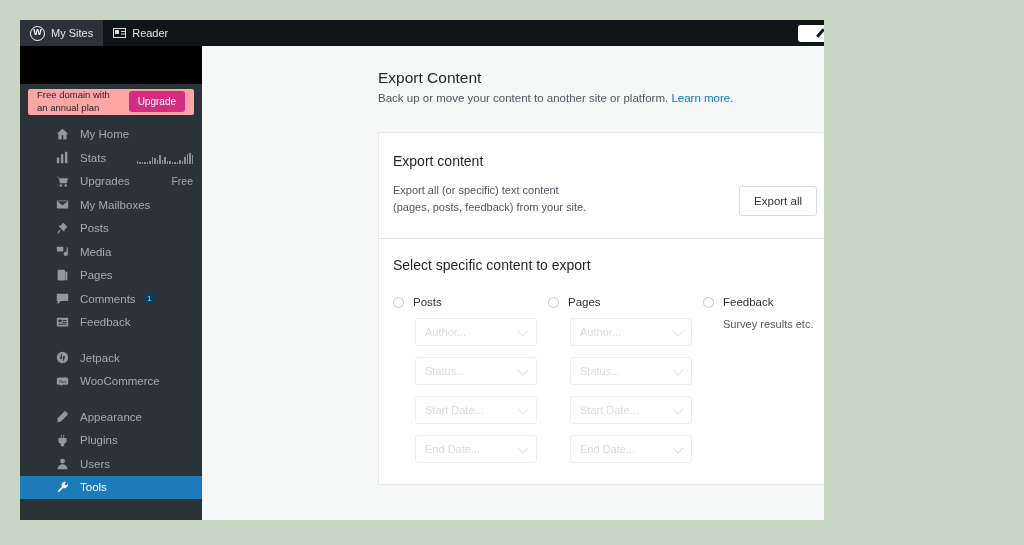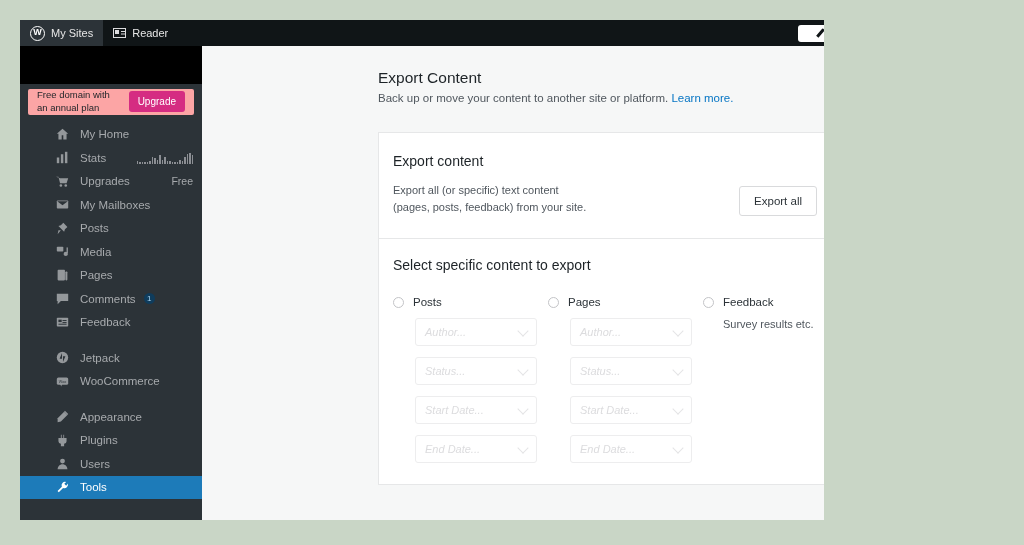--- a/index.html
+++ b/index.html
@@ -427,21 +427,20 @@
     width: 122px;
     height: 28px;
     border: 1px solid #ededee;
     border-radius: 3px;
     background: #fff;
     display: flex;
     align-items: center;
     padding: 0 9px;
     margin-bottom: 11px;
     box-sizing: border-box;
-    font-style: italic;
   }
   .field-text {
     font-size: 11px;
     color: #dcdcde;
     flex: 1 1 auto;
   }
   .chev-faint {
     width: 7px; height: 7px;
     border-left: 1.3px solid #e4e4e6;
     border-bottom: 1.3px solid #e4e4e6;

